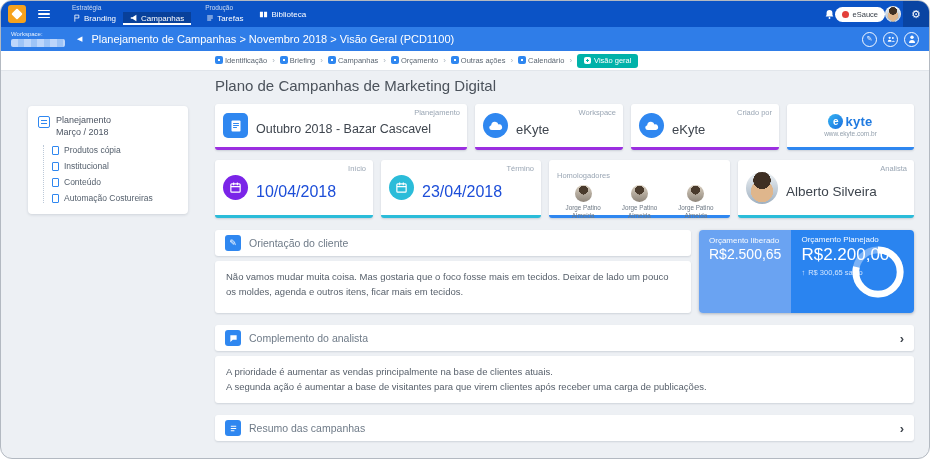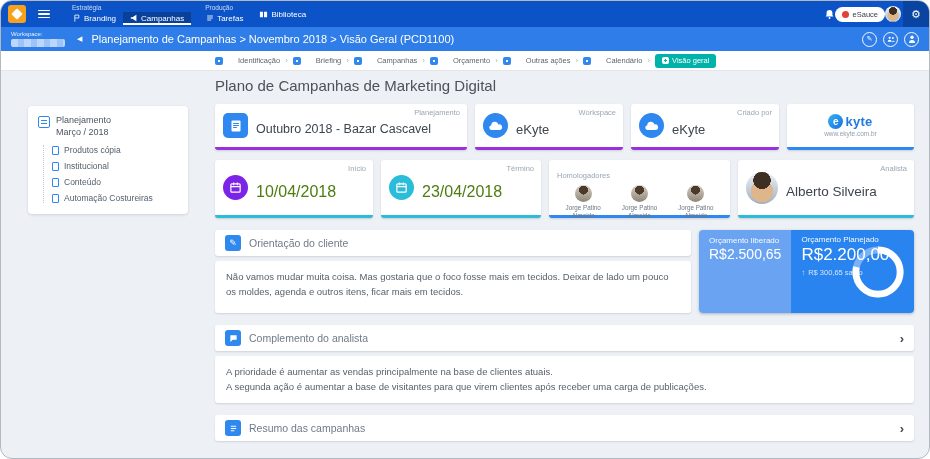--- a/index.html
+++ b/index.html
@@ -39,21 +39,21 @@
   .ws-label{font-size:6px;color:rgba(255,255,255,.88)}
   .ws-redacted{width:54px;height:8px;border-radius:2px;background:repeating-linear-gradient(90deg,#bdd6fb 0 7px,#9ec4f7 7px 13px);cursor:pointer}
   .back{font-size:7px;margin-right:9px;cursor:pointer}
   .ws-crumb{font-size:11px;white-space:nowrap;overflow:hidden}
   .ws-right{display:flex;gap:6px;align-items:center}
   .circle-ico{width:15px;height:15px;border:1px solid rgba(255,255,255,.95);border-radius:50%;display:flex;align-items:center;justify-content:center;cursor:pointer;font-size:7px}
   .circle-ico svg{width:8px;height:8px}
 
   
   .stepsbar{height:20px;background:#fff;border-bottom:1px solid #e2e6eb;display:flex;align-items:center;padding-left:214px;font-size:7.5px;color:#5b6672}
-  .step{display:flex;align-items:flex-end;gap:15px;cursor:pointer;white-space:nowrap}
+  .step{display:flex;align-items:flex-start;gap:2px;cursor:pointer;white-space:nowrap}
   .step-ico{width:8px;height:8px;border-radius:2px;background:radial-gradient(circle,#fff 0 1.2px,var(--accent_blue,#2f87f0) 1.3px);flex:0 0 auto}
   .sep{color:#a9b3bd;margin:0 5px;font-size:8px}
   .step-active{display:flex;align-items:center;gap:3px;background:var(--button_teal,#00b2a9);color:#fff;border-radius:3px;padding:2.5px 7px;cursor:pointer;white-space:nowrap}
   .step-ico-w{width:7px;height:7px;border-radius:2px;background:radial-gradient(circle,var(--button_teal,#00b2a9) 0 1px,#fff 1.1px);flex:0 0 auto}
 
   
   .content{position:relative;height:387px}
   .side-card{position:absolute;left:27px;top:29px;width:160px;background:#fff;border-radius:4px;box-shadow:0 1px 3px rgba(27,43,66,.14);padding:9px 10px 11px}
   .side-head{display:flex;gap:6px;align-items:flex-start}
   .side-ico{width:12px;height:12px;border:1px solid var(--accent_blue,#2f87f0);border-radius:2px;flex:0 0 auto;margin-top:1px;
@@ -84,21 +84,21 @@
   .brand-row{display:flex;align-items:center;gap:2px}
   .brand-e{width:15px;height:15px;border-radius:50%;background:linear-gradient(135deg,#35b4f2,#1a6fe0);color:#fff;font-size:10px;font-weight:bold;display:flex;align-items:center;justify-content:center}
   .brand-rest{color:#1f7ae0;font-weight:bold;font-size:13px;letter-spacing:.3px}
   .brand-url{font-size:6.5px;color:#93a0ad}
 
   .row2{margin-bottom:12px}
   .card2{height:58px;border-bottom-color:var(--accent_teal,#2bbcd9)}
   .c-inicio{flex:0 0 158px}
   .c-termino{flex:0 0 160px}
   .c-analista{flex:0 0 176px}
-  .date-value{font-size:16px;color:#4d7c0f;margin-top:8px;white-space:nowrap}
+  .date-value{font-size:16px;color:#1d4ed8;margin-top:8px;white-space:nowrap}
   .avatar-lg{width:32px;height:32px;border-radius:50%;flex:0 0 auto;
     background:radial-gradient(circle at 50% 26%,#3e2f23 0 30%,rgba(0,0,0,0) 31%),
                radial-gradient(circle at 50% 60%,#dfb68c 0 44%,rgba(0,0,0,0) 45%),
                linear-gradient(#eef2f5,#9fb0c0)}
   .analista-value{font-size:13.5px;color:#3e454e;margin-top:8px;white-space:nowrap}
   .c-homolog{flex:1;border-bottom-color:var(--accent_blue,#2f87f0);display:block;padding:4px 8px}
   .homolog-label{font-size:7.5px;color:#9aa6b4}
   .homolog-row{display:flex;justify-content:space-between;margin-top:3px;gap:4px}
   .homolog{display:flex;flex-direction:column;align-items:center;flex:1;cursor:pointer}
   .avatar-xs{width:17px;height:17px;border-radius:50%;background:

